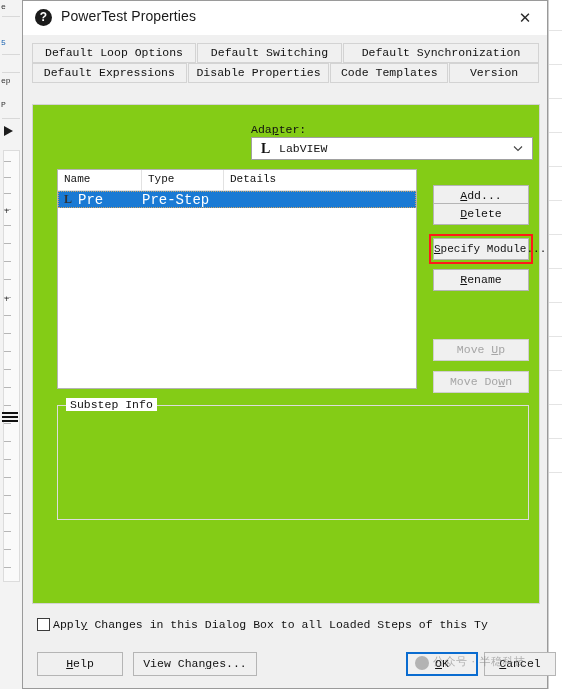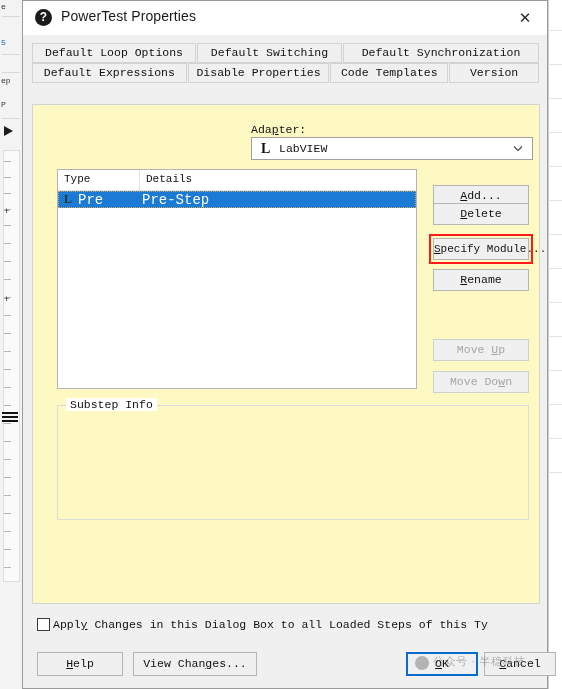--- a/index.html
+++ b/index.html
@@ -185,21 +185,21 @@
     z-index: 4;
   }
 
   
   #tab-page {
     position: absolute;
     left: 9px;
     top: 103px;
     width: 508px;
     height: 500px;
-    background: #fef9c3;
+    background: #84cc16;
     border: 1px solid #d3d3d3;
     box-sizing: border-box;
   }
 
   
   #adapter-label {
     position: absolute;
     left: 218px;
     top: 18px;
     font-family: "Liberation Mono", monospace;
@@ -533,20 +533,21 @@
     <div id="adapter-select">
       <span id="adapter-badge">L</span>
       <span id="adapter-value">LabVIEW</span>
       <svg id="adapter-arrow" viewBox="0 0 12 12">
         <path d="M2 4.5 L6 8.5 L10 4.5" fill="none" stroke="#444" stroke-width="1.1"></path>
       </svg>
     </div>
 
     <div id="substep-list">
       <div id="list-header">
+        <div class="col-head col-name">Name</div>
         <div class="col-head col-type">Type</div>
         <div class="col-head col-details">Details</div>
       </div>
       <div class="list-row selected">
         <div class="row-icon">L</div>
         <div class="cell cell-name">Pre</div>
         <div class="cell cell-type">Pre-Step</div>
         <div class="cell cell-details"></div>
       </div>
     </div>

